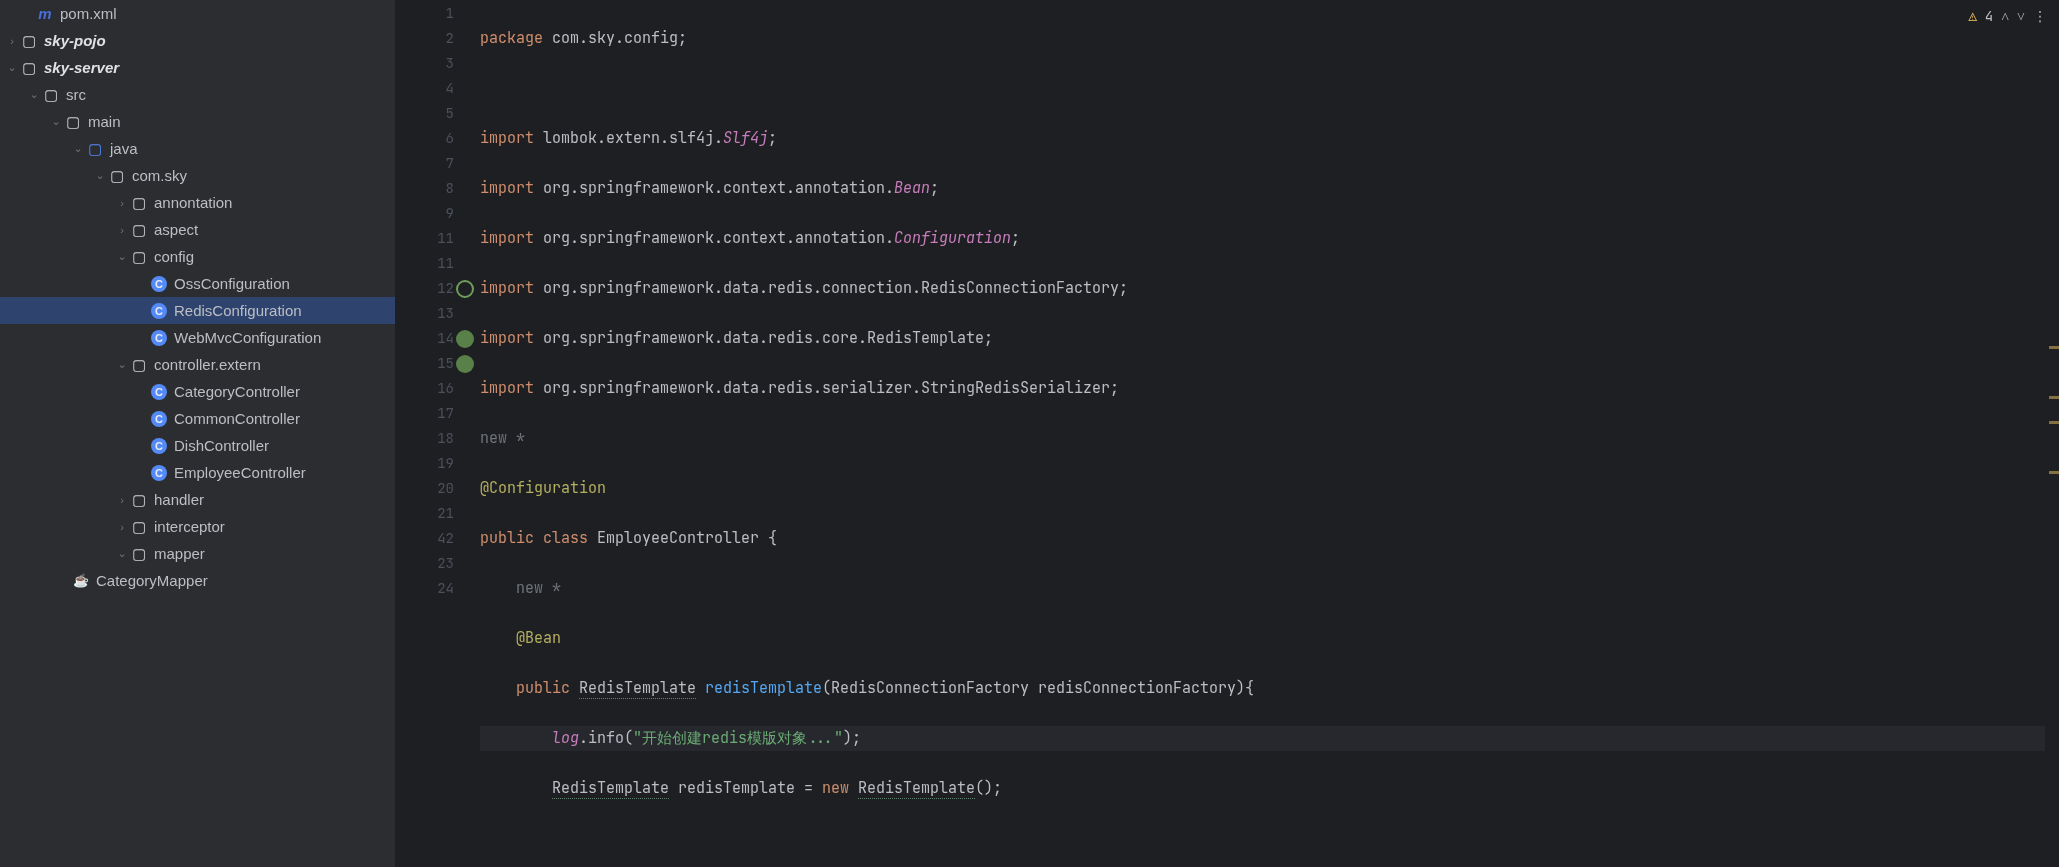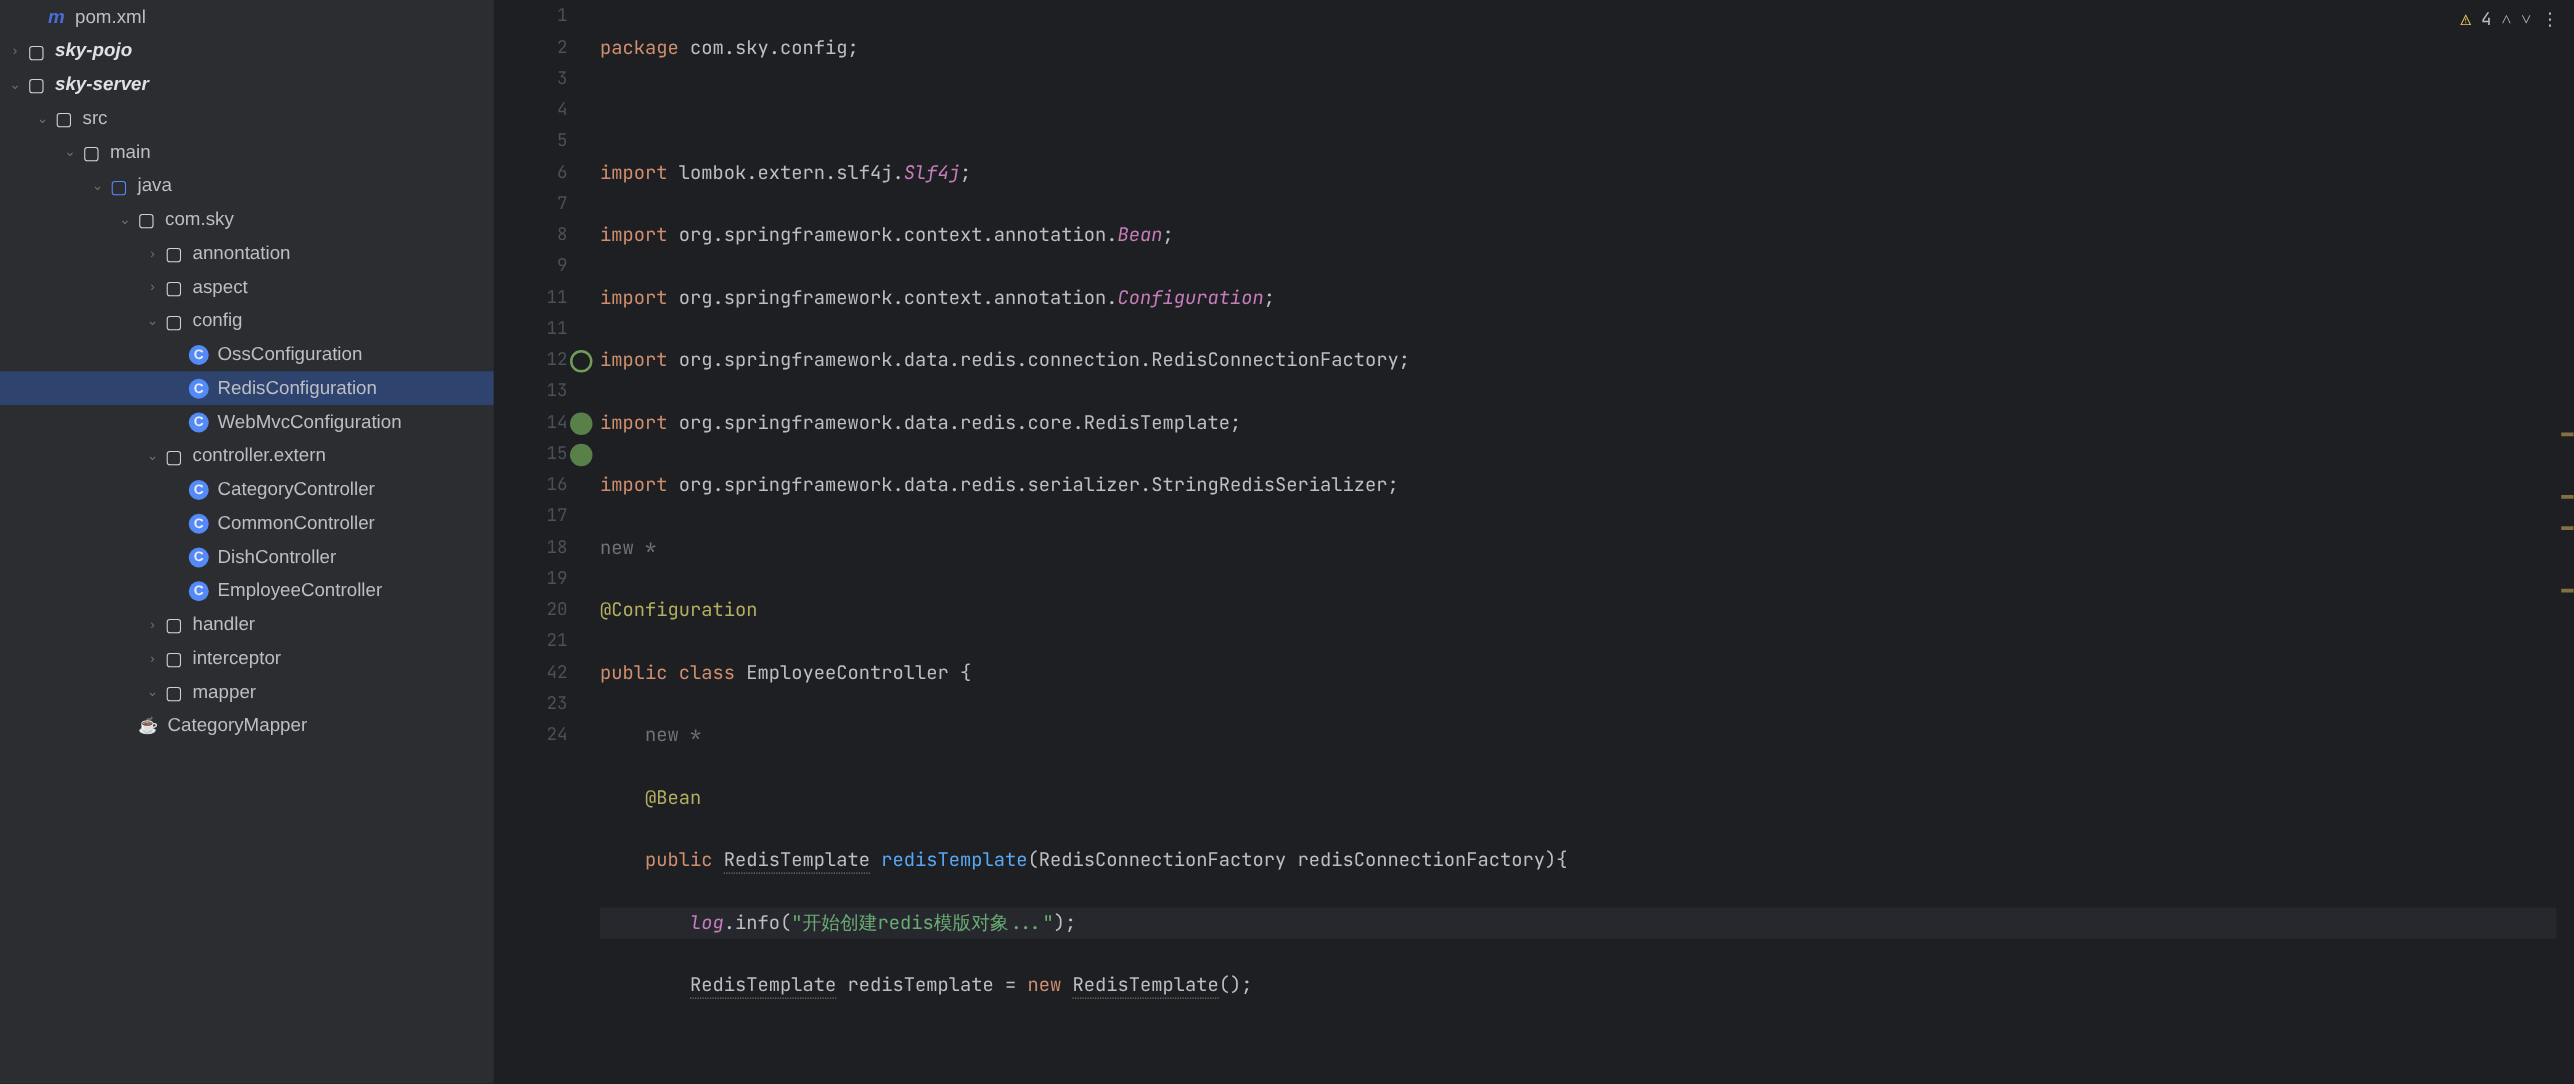--- a/index.html
+++ b/index.html
@@ -237,21 +237,21 @@
     <div class="tree-item" style="padding-left:114px">
       <span class="tree-arrow">›</span>
       <span class="tree-icon folder-icon">▢</span>
       <span class="tree-label">interceptor</span>
     </div>
     <div class="tree-item" style="padding-left:114px">
       <span class="tree-arrow">⌄</span>
       <span class="tree-icon folder-icon">▢</span>
       <span class="tree-label">mapper</span>
     </div>
-    <div class="tree-item" style="padding-left:110px">
+    <div class="tree-item" style="padding-left:72px">
       <span class="tree-icon java-icon"></span>
       <span class="tree-label">CategoryMapper</span>
     </div>
   </div>
 
   <div class="editor-area">
     <div class="tab-bar"></div>
     <div class="editor-body">
       <div class="gutter">
         <div>1</div>

